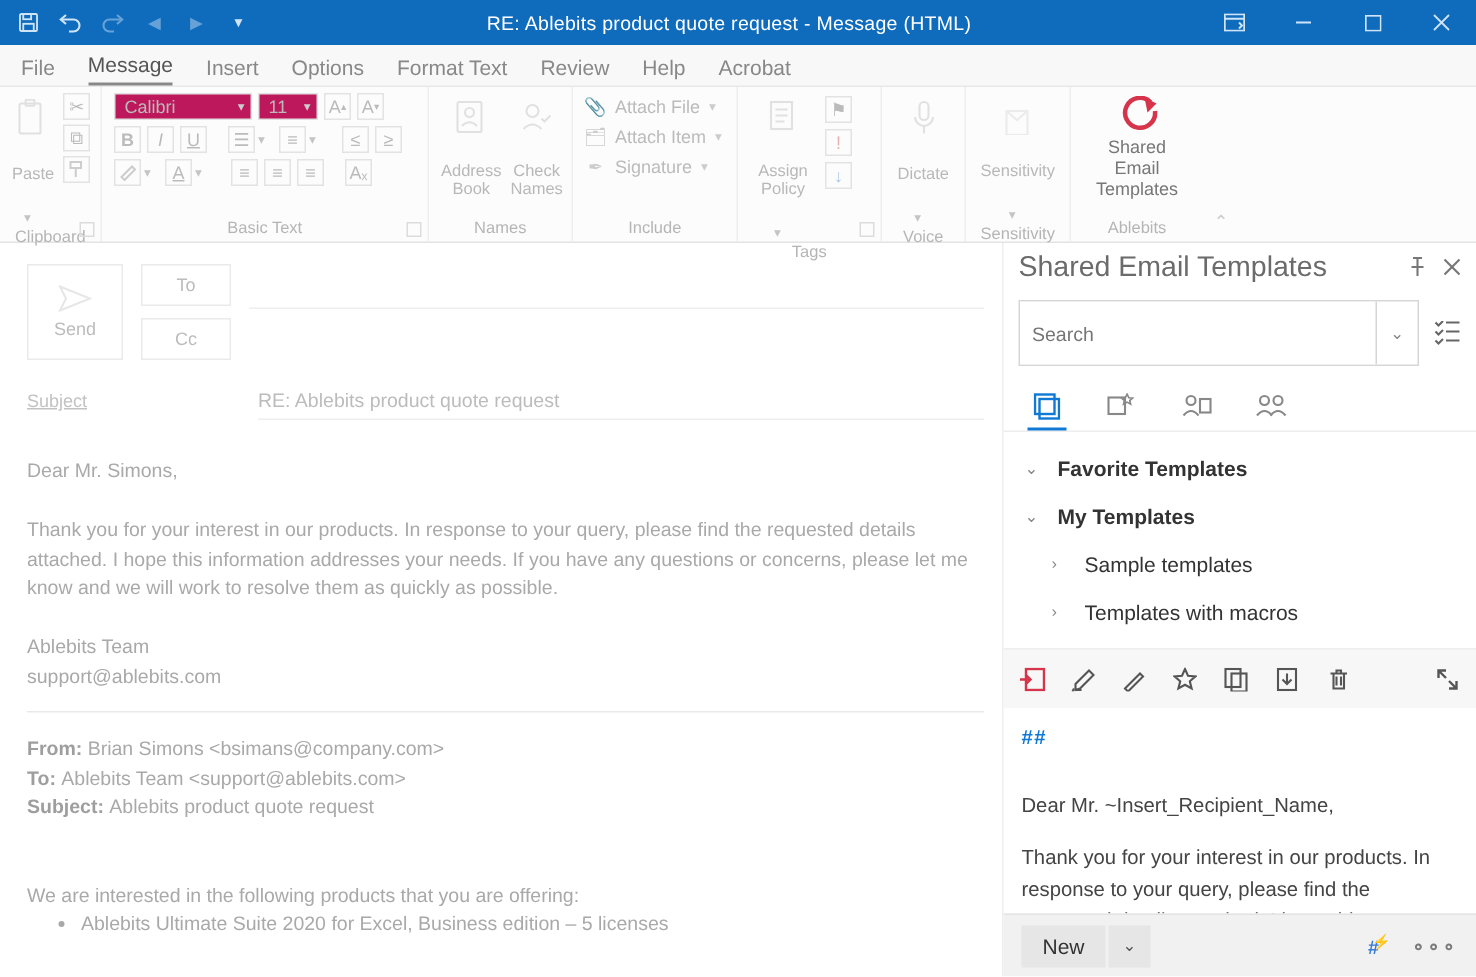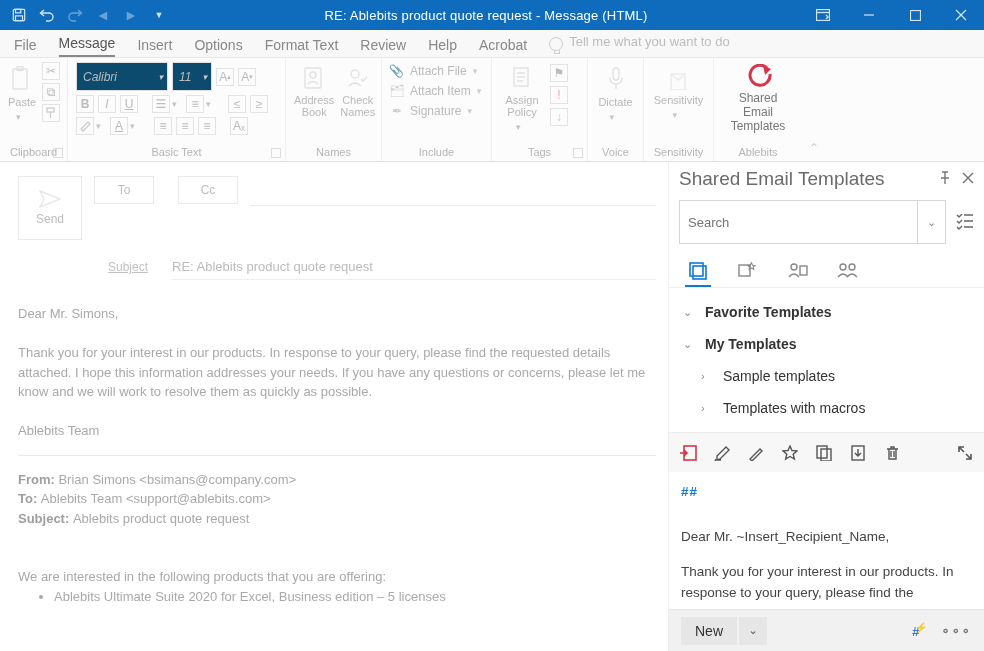--- a/index.html
+++ b/index.html
@@ -18,48 +18,48 @@
   .menu .active { color:#555; border-bottom: 2px solid #888; }
   .menu .tellme { color:#bdbdbd; display:flex; align-items:center; gap:6px; font-size:13px; }
   .bulb { width:14px; height:14px; border:1.5px solid #ccc; border-radius:50%; position:relative; }
   .bulb:after { content:""; position:absolute; bottom:-4px; left:4px; width:4px; height:3px; border:1.5px solid #ccc; border-top:none; }
   
   .ribbon { height: 104px; border-bottom:1px solid #e3e3e3; display:flex; background:#fcfcfc; }
   .group { border-right:1px solid #eee; padding: 4px 8px 0 8px; display:flex; flex-direction:column; justify-content:space-between; position:relative; }
   .group-body { display:flex; align-items:flex-start; gap:6px; }
   .group-label { text-align:center; font-size:11px; color:#b5b5b5; padding:2px 0 3px; }
   .group-label .launcher { position:absolute; right:4px; bottom:3px; width:10px; height:10px; border:1px solid #dcdcdc; }
-  .bigbtn { display:flex; flex-direction:column; align-items:center; justify-content:flex-start; width:44px; color:#b8b8b8; font-size:11px; padding-top:4px; gap:4px; }
+  .bigbtn { display:flex; flex-direction:column; align-items:center; justify-content:flex-start; width:44px; color:#b8b8b8; font-size:11px; padding-top:4px; gap:18px; }
   .bigbtn svg, .bigbtn .glyph { opacity:.6; }
   .row { display:flex; align-items:center; gap:4px; }
   .tinybox { width:18px; height:18px; border:1px solid #e3e3e3; display:flex; align-items:center; justify-content:center; color:#bbb; font-size:12px; }
   .dd { width:10px; color:#c4c4c4; font-size:9px; margin-left:-2px; }
-  .sel { height:29px; border:1px solid #e0e0e0; background:#0c4a6e; display:flex; align-items:center; padding:0 16px 0 6px; color:#bbb; position:relative; font-size:12px;font-style:italic; }
+  .sel { height:18px; border:1px solid #e0e0e0; background:#be185d; display:flex; align-items:center; padding:0 16px 0 6px; color:#bbb; position:relative; font-size:12px; }
   .sel:after { content:"▾"; position:absolute; right:4px; color:#ccc; font-size:9px; }
   .stack { display:flex; flex-direction:column; gap:3px; }
   .txtbtn { display:flex; align-items:center; gap:6px; color:#bbb; font-size:12px; }
   .txtbtn .mini { width:14px; height:14px; display:inline-flex; align-items:center; justify-content:center; color:#ccc; }
   .txtbtn .dd2 { font-size:9px; color:#ccc; }
   .collapse { width:24px; display:flex; align-items:flex-end; justify-content:center; color:#ccc; font-size:12px; padding-bottom:6px; }
   .shared-templates-btn { display:flex; flex-direction:column; align-items:center; width:78px; padding-top:2px; }
   .shared-templates-btn .lbl { font-size:12px; color:#777; text-align:center; line-height:1.15; margin-top:2px;}
   
   .main { display:flex; height: calc(651px - 30px - 28px - 104px); }
   .compose { flex:1; padding:14px 12px 0 18px; color:#a9a9a9; overflow:hidden; }
   .compose .hdr { display:flex; gap:12px; }
   .sendbox { width:64px; height:64px; border:1px solid #eaeaea; display:flex; flex-direction:column; align-items:center; justify-content:center; gap:4px; color:#bcbcbc; font-size:12px; }
   .sendbox svg { opacity:.5; }
-  .addr-col { display:flex; flex-direction:row; gap:24px; }
+  .addr-col { display:flex; flex-direction:column; gap:8px; }
   .pillbtn { width:60px; height:28px; border:1px solid #eaeaea; display:flex; align-items:center; justify-content:center; color:#bcbcbc; font-size:12px; }
   .fields { flex:1; display:flex; flex-direction:column; gap:8px; padding-top:2px; }
   .fieldline { height:28px; border-bottom:1px solid #eee; display:flex; align-items:center; gap:8px; color:#bcbcbc; }
   .recip { color:#9a9a9a; text-decoration:underline; }
   .circle { width:12px; height:12px; border:1.4px solid #d0d0d0; border-radius:50%; }
   .subj-row { display:flex; align-items:center; gap:24px; margin-top:14px; }
-  .subj-row .lab { width:130px; text-align:right; color:#c2c2c2; font-size:12px;text-decoration:underline; }
+  .subj-row .lab { width:130px; color:#c2c2c2; font-size:12px;text-decoration:underline; }
   .subj-row .val { flex:1; border-bottom:1px solid #eee; height:26px; display:flex; align-items:center; color:#bcbcbc; }
   .body { margin-top:24px; font-size:13px; line-height:1.5; }
   .body hr { border:none; border-top:1px solid #e9e9e9; margin:14px 0; }
   .body ul { padding-left:36px; }
   .body .lbl { color:#9e9e9e; }
   
   .pane { width:316px; display:flex; flex-direction:column; border-left:1px solid #eee; }
   .pane-head { display:flex; align-items:center; justify-content:space-between; padding:6px 10px 6px 10px; }
   .pane-head .title { font-size:19px; color:#6b6b6b; font-weight:400; }
   .pane-head .ctl { display:flex; gap:10px; color:#888; font-size:14px; }
@@ -148,24 +148,20 @@
 
 <div class="menu">
   <span>File</span>
   <span class="active">Message</span>
   <span>Insert</span>
   <span>Options</span>
   <span>Format Text</span>
   <span>Review</span>
   <span>Help</span>
   <span>Acrobat</span>
-  <span class="tellme">
-    <span class="bulb"></span>
-    <span>Tell me what you want to do</span>
-  </span>
 </div>
 
 <div class="ribbon">
 
   <div class="group" style="width:68px;">
     <div class="group-body">
       <div class="bigbtn" style="width:36px;">
         <svg width="22" height="26" viewBox="0 0 22 26" fill="none" stroke="#d0d0d0" stroke-width="1.4">
             <rect x="2" y="3" width="14" height="20" rx="1"></rect>
             <rect x="6" y="0.5" width="6" height="4" rx="1"></rect>
@@ -355,20 +351,21 @@
       </div>
     </div>
     <div class="subj-row">
       <div class="lab">Subject</div>
       <div class="val">RE: Ablebits product quote request</div>
     </div>
     <div class="body">
       <p>Dear Mr. Simons,</p><br>
       <p>Thank you for your interest in our products. In response to your query, please find the requested details attached. I hope this information addresses your needs. If you have any questions or concerns, please let me know and we will work to resolve them as quickly as possible.</p><br>
       <p>Ablebits Team</p>
+      <p>support@ablebits.com</p>
       <hr>
       <p><span class="lbl" style="font-weight:600;">From: </span><span>Brian Simons &lt;bsimans@company.com&gt;</span></p>
       <p><span class="lbl" style="font-weight:600;">To: </span><span>Ablebits Team &lt;support@ablebits.com&gt;</span></p>
       <p><span class="lbl" style="font-weight:600;">Subject: </span><span>Ablebits product quote request</span></p>
       <br>
       <br>
       <p>We are interested in the following products that you are offering:</p>
       <ul>
         <li>Ablebits Ultimate Suite 2020 for Excel, Business edition – 5 licenses</li>
 

